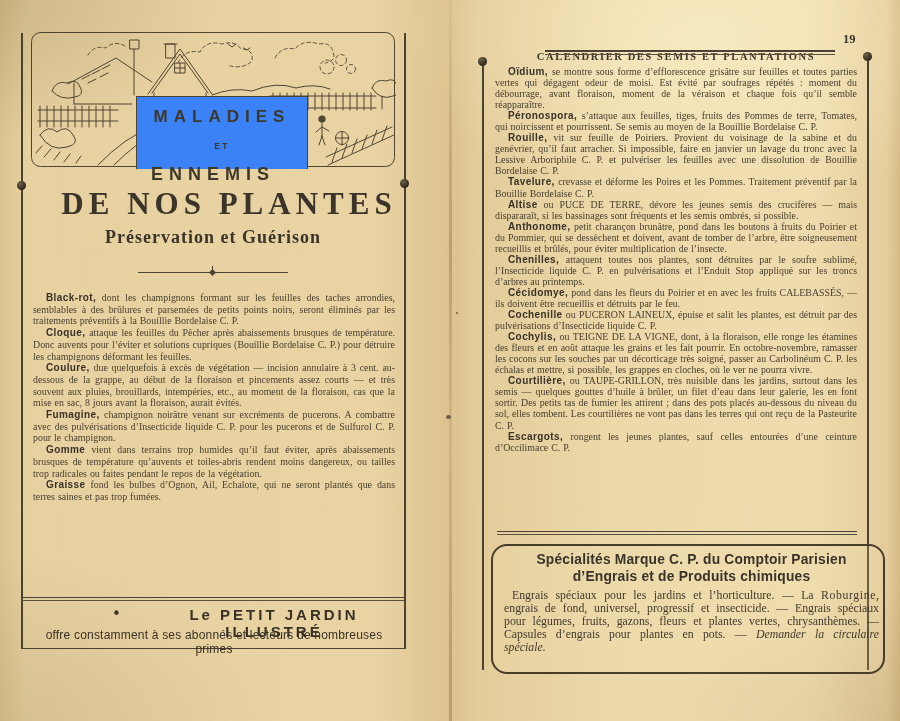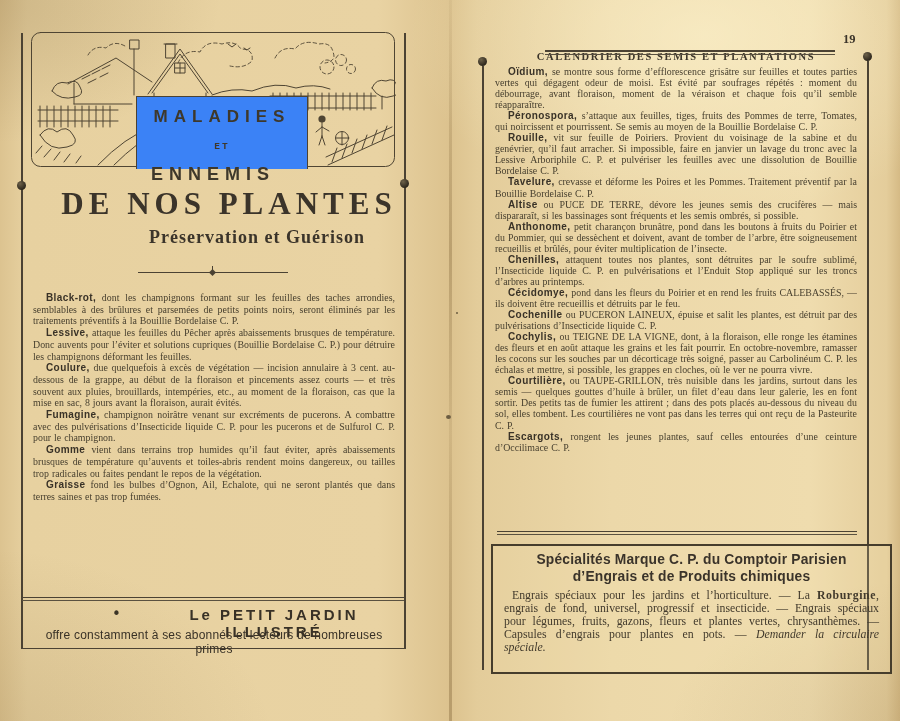--- a/index.html
+++ b/index.html
@@ -22,21 +22,21 @@
   .hrule{background:#4b4233;height:1.4px;}
   .hrule-thin{background:#5a5140;height:1px;}
   .pin-dot{width:9px;height:9px;border-radius:50%;
     background:radial-gradient(circle at 35% 30%, #6d6149, #2c261c 72%);}
   
   .banner-word{font-family:"Liberation Sans","DejaVu Sans",sans-serif;font-weight:700;
     letter-spacing:6px;font-size:17px;color:#3e382b;text-align:center;}
   .banner-et{font-family:Liberation Mono, monospace;font-weight:700;font-size:9.5px;
     letter-spacing:2px;text-align:center;color:#3e382b;}
   .big-title{font-weight:700;font-size:31px;letter-spacing:5px;text-align:center;color:#3b342a;}
-  .sub-title{font-weight:700;font-size:18px;letter-spacing:1px;text-align:center;color:#3b342a;padding-left:44px;}
+  .sub-title{font-weight:700;font-size:18px;letter-spacing:1px;text-align:center;color:#3b342a;}
   .orn-line{background:#4b4233;height:1.2px;}
   .orn-diamond{width:5px;height:5px;background:#4b4233;transform:rotate(45deg);}
   .orn-stem{width:1px;height:4px;background:#4b4233;}
   
   .col{ text-align:justify; overflow:hidden; }
   .col p{margin:0;padding:0;text-indent:13px;word-spacing:0.5px;}
   .col-left{font-size:9.9px;line-height:11.7px;}
   .col-right{font-size:9.9px;line-height:11.05px;}
   .lead{font-family:"Liberation Sans","DejaVu Sans",sans-serif;font-weight:700;
     font-size:10px;letter-spacing:0.4px;color:#393227;}
@@ -47,21 +47,21 @@
   .foot-tag{font-family:"Liberation Sans","DejaVu Sans",sans-serif;font-weight:400;
     font-size:12px;letter-spacing:0.2px;color:#383126;text-align:center;}
   
   .rp-header{font-weight:700;font-size:10.5px;letter-spacing:1.6px;text-align:center;color:#3c352a;}
   .rp-pageno{font-weight:700;font-size:12.5px;color:#3c352a;}
   .promo-box{border:2.5px solid #463d2c;overflow:hidden;background:rgba(244,228,180,0.18);}
   .promo-h{font-family:"Liberation Sans","DejaVu Sans",sans-serif;font-weight:700;
     font-size:13.8px;line-height:17px;text-align:center;color:#3a332a;letter-spacing:0.2px;}
   .promo-body{font-size:11.8px;line-height:13.1px;text-align:justify;word-spacing:2px;
     color:#423a2c;margin-top:4px;text-indent:8px;}
-  .seg-bold{font-weight:700;letter-spacing:0.6px;}
+  .seg-bold{font-weight:400;letter-spacing:0.6px;}
   .seg-italic{font-style:italic;}
   .speck{border-radius:50%;background:#6b5c41;}
   svg .ln{fill:none;stroke:#4f4533;stroke-width:1;stroke-linecap:round;stroke-linejoin:round;}
   svg .lnd{fill:none;stroke:#4f4533;stroke-width:0.9;stroke-dasharray:3.5 2.8;stroke-linecap:round;}
   svg .fil{fill:#4f4533;stroke:none;}
   .maladies-box{background:#3b82f6;border:1.6px solid #4b4233;border-bottom:none;}
 </style>
 </head>
 <body>
 
@@ -153,21 +153,21 @@
 
   <div class="abs big-title" style="left:22px;top:186px;width:414px;">DE NOS PLANTES</div>
   <div class="abs sub-title" style="left:22px;top:227px;width:382px;">Préservation et Guérison</div>
 
   <div class="abs orn-line noi" style="left:138px;top:272px;width:150px;"></div>
   <div class="abs orn-stem noi" style="left:212px;top:266px;"></div>
   <div class="abs orn-diamond noi" style="left:210px;top:270px;"></div>
 
   <div class="abs col col-left" style="left:33px;top:292px;width:362px;height:303px;">
     <p><span class="lead">Black-rot,</span><span> dont les champignons formant sur les feuilles des taches arrondies, semblables à des brûlures et parsemées de petits points noirs, seront éliminés par les traitements préventifs à la Bouillie Bordelaise C. P.</span></p>
-    <p><span class="lead">Lessive,</span><span> attaque les feuilles du Pêcher après abaissements brusques de température. Donc auvents pour l’éviter et solutions cupriques (Bouillie Bordelaise C. P.) pour détruire les champignons déformant les feuilles.</span></p>
+    <p><span class="lead">Cloque,</span><span> attaque les feuilles du Pêcher après abaissements brusques de température. Donc auvents pour l’éviter et solutions cupriques (Bouillie Bordelaise C. P.) pour détruire les champignons déformant les feuilles.</span></p>
     <p><span class="lead">Coulure,</span><span> due quelquefois à excès de végétation — incision annulaire à 3 cent. au-dessous de la grappe, au début de la floraison et pincements assez courts — et très souvent aux pluies, brouillards, intempéries, etc., au moment de la floraison, cas que la mise en sac, 8 jours avant la floraison, aurait évités.</span></p>
     <p><span class="lead">Fumagine,</span><span> champignon noirâtre venant sur excréments de pucerons. A combattre avec des pulvérisations d’Insecticide liquide C. P. pour les pucerons et de Sulfurol C. P. pour le champignon.</span></p>
     <p><span class="lead">Gomme</span><span> vient dans terrains trop humides qu’il faut éviter, après abaissements brusques de température qu’auvents et toiles-abris rendent moins dangereux, ou tailles trop radicales ou faites pendant le repos de la végétation.</span></p>
     <p><span class="lead">Graisse</span><span> fond les bulbes d’Ognon, Ail, Echalote, qui ne seront plantés que dans terres saines et pas trop fumées.</span></p>
   </div>
 
   <div class="abs hrule" style="left:22px;top:597px;width:382px;height:1.2px;"></div>
   <div class="abs hrule-thin" style="left:22px;top:600px;width:382px;"></div>
   <div class="abs foot-bullet" style="left:112px;top:605px;">•</div>
   <div class="abs foot-title" style="left:150px;top:606px;width:248px;">Le PETIT JARDIN ILLUSTRÉ</div>
@@ -187,28 +187,28 @@
   <div class="abs vrule" style="left:867px;top:61px;height:609px;"></div>
 
   <div class="abs col col-right" style="left:495px;top:66px;width:362px;height:464px;">
     <p><span class="lead">Oïdium,</span><span> se montre sous forme d’efflorescence grisâtre sur feuilles et toutes parties vertes qui dégagent odeur de moisi. Est évité par soufrages répétés : moment du débourrage, avant floraison, moment de la véraison et chaque fois qu’il semble réapparaître.</span></p>
     <p><span class="lead">Péronospora,</span><span> s’attaque aux feuilles, tiges, fruits des Pommes de terre, Tomates, qui noircissent et pourrissent. Se semis au moyen de la Bouillie Bordelaise C. P.</span></p>
     <p><span class="lead">Rouille,</span><span> vit sur feuille de Poiriers. Provient du voisinage de la sabine et du genévrier, qu’il faut arracher. Si impossible, faire en janvier un lavage du tronc avec la Lessive Arboriphile C. P. et pulvériser les feuilles avec une dissolution de Bouillie Bordelaise C. P.</span></p>
     <p><span class="lead">Tavelure,</span><span> crevasse et déforme les Poires et les Pommes. Traitement préventif par la Bouillie Bordelaise C. P.</span></p>
     <p><span class="lead">Altise</span><span> ou PUCE DE TERRE, dévore les jeunes semis des crucifères — mais dispararaît, si les bassinages sont fréquents et les semis ombrés, si possible.</span></p>
     <p><span class="lead">Anthonome,</span><span> petit charançon brunâtre, pond dans les boutons à fruits du Poirier et du Pommier, qui se dessèchent et doivent, avant de tomber de l’arbre, être soigneusement recueillis et brûlés, pour éviter multiplication de l’insecte.</span></p>
     <p><span class="lead">Chenilles,</span><span> attaquent toutes nos plantes, sont détruites par le soufre sublimé, l’Insecticide liquide C. P. en pulvérisations et l’Enduit Stop appliqué sur les troncs d’arbres au printemps.</span></p>
-    <p><span class="lead">Cécidomye,</span><span> pond dans les fleurs du Poirier et en rend les fruits CALEBASSÉS, — ils doivent être recueillis et détruits par le feu.</span></p>
+    <p><span class="lead">Cécidomye,</span><span> pond dans les fleurs du Poirier et en avec les fruits CALEBASSÉS, — ils doivent être recueillis et détruits par le feu.</span></p>
     <p><span class="lead">Cochenille</span><span> ou PUCERON LAINEUX, épuise et salit les plantes, est détruit par des pulvérisations d’Insecticide liquide C. P.</span></p>
     <p><span class="lead">Cochylis,</span><span> ou TEIGNE DE LA VIGNE, dont, à la floraison, elle ronge les étamines des fleurs et en août attaque les grains et les fait pourrir. En octobre-novembre, ramasser les cocons sur les souches par un décorticage très soigné, passer au Carbolinéum C. P. les échalas et mettre, si possible, les grappes en cloches, où le ver ne pourra vivre.</span></p>
     <p><span class="lead">Courtilière,</span><span> ou TAUPE-GRILLON, très nuisible dans les jardins, surtout dans les semis — quelques gouttes d’huile à brûler, un filet d’eau dans leur galerie, les en font sortir. Des petits tas de fumier les attirent ; dans des pots placés au-dessous du niveau du sol, elles tombent. Les courtilières ne vont pas dans les terres qui ont reçu de la Pasteurite C. P.</span></p>
     <p><span class="lead">Escargots,</span><span> rongent les jeunes plantes, sauf celles entourées d’une ceinture d’Occilimace C. P.</span></p>
   </div>
 
   <div class="abs hrule" style="left:497px;top:531px;width:360px;height:1.2px;"></div>
   <div class="abs hrule-thin" style="left:497px;top:534px;width:360px;"></div>
 
-  <div class="abs promo-box" style="left:491px;top:544px;width:375px;height:121px;padding:5px 11px 0 11px;">
+  <div class="abs promo-box" style="left:491px;top:544px;width:375px;height:121px;padding:5px 4px 0 11px;border-radius:16px;">
     <div class="promo-h">Spécialités Marque C. P. du Comptoir Parisien</div>
     <div class="promo-h">d’Engrais et de Produits chimiques</div>
     <div class="promo-body"><span>Engrais spéciaux pour les jardins et l’horticulture. — La </span><span class="seg-bold">Roburgine</span><span>, engrais de fond, universel, progressif et insecticide. — Engrais spéciaux pour légumes, fruits, gazons, fleurs et plantes vertes, chrysanthèmes. — Capsules d’engrais pour plantes en pots. — </span><span class="seg-italic">Demander la circulaire spéciale.</span></div>
   </div>
 </div>
 
 </body></html>

